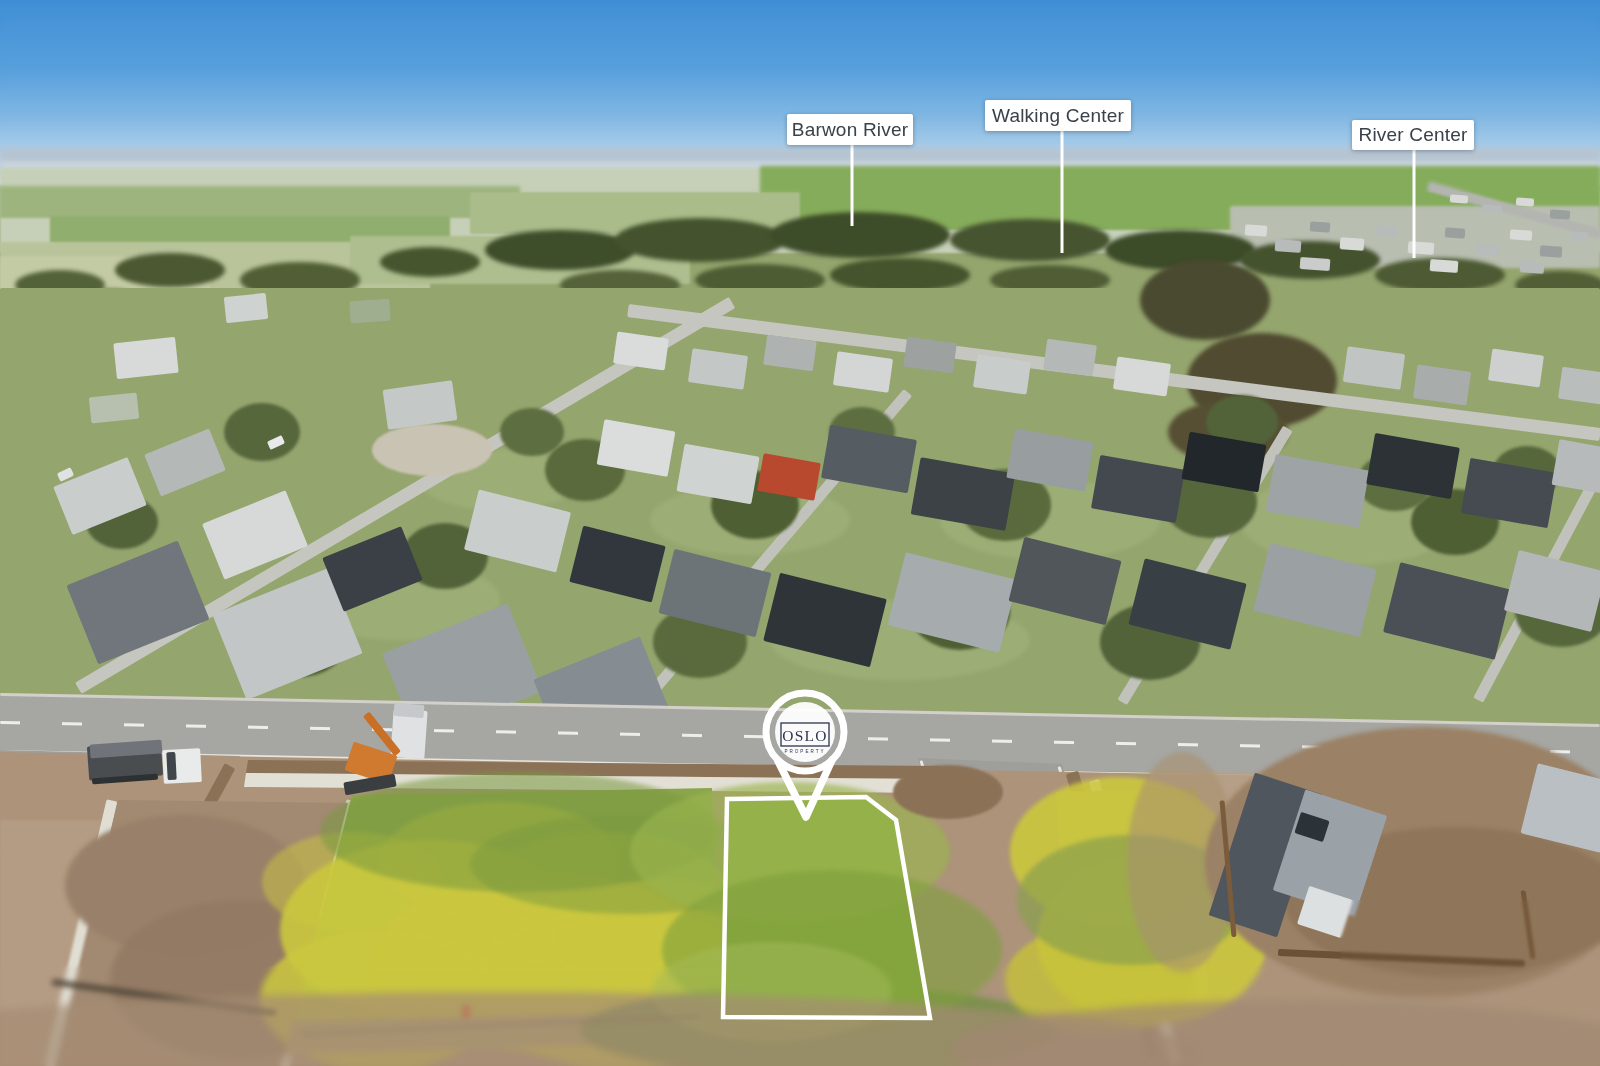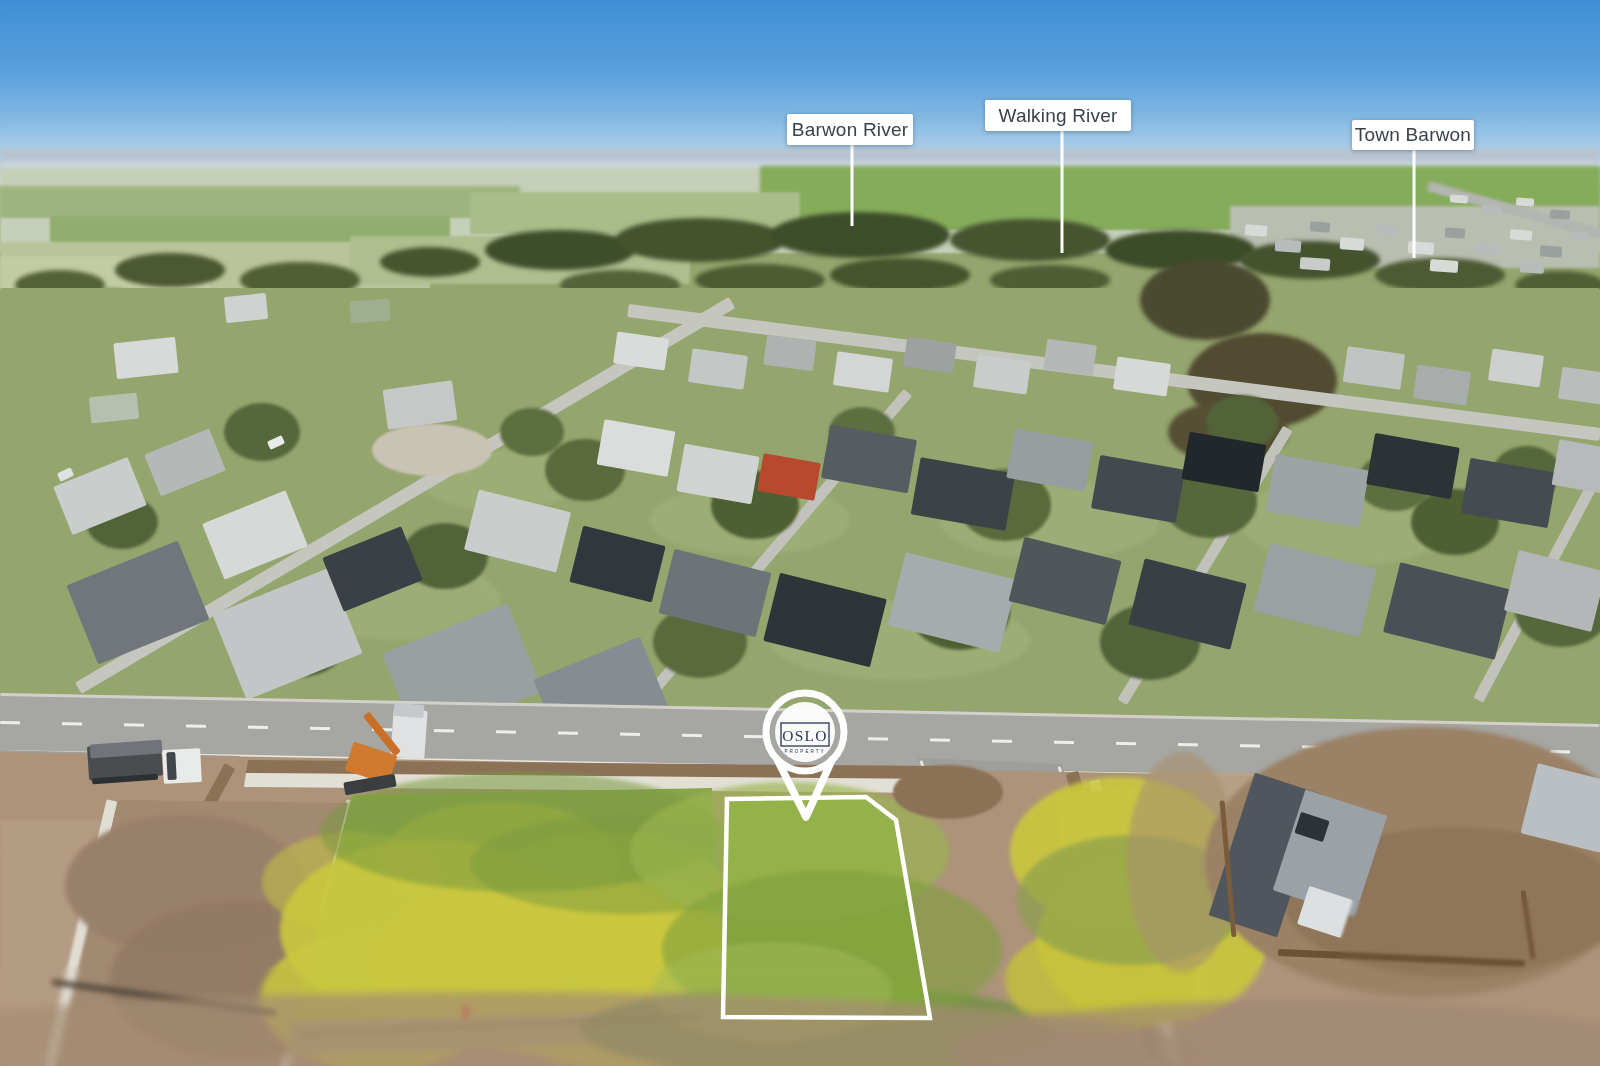--- a/index.html
+++ b/index.html
@@ -256,19 +256,19 @@
       <circle cx="805" cy="732" r="30" fill="#ffffff" fill-opacity="0.94"></circle>
       <rect x="781" y="723" width="48" height="23" fill="none" stroke="#2b3550" stroke-width="1.3"></rect>
       <text x="805" y="741" text-anchor="middle" fill="#2b3550" font-family="&quot;Liberation Serif&quot;,serif" font-size="15.5" letter-spacing="1.2">OSLO</text>
       <text x="805" y="753" text-anchor="middle" fill="#2b3550" font-family="&quot;Liberation Sans&quot;,sans-serif" font-size="4.6" letter-spacing="2">PROPERTY</text>
     </svg>
   <div id="labels">
       <div class="label" style="left: 787px; top: 114px; width: 126px; height: 31px;">
         <span>Barwon River</span>
       </div>
       <div class="label" style="left: 985px; top: 100px; width: 146px; height: 31px;">
-        <span>Walking River</span>
+        <span>Walking Center</span>
       </div>
       <div class="label" style="left: 1352px; top: 120px; width: 122px; height: 30px;">
-        <span>Town Barwon</span>
+        <span>River Center</span>
       </div>
     </div>
 </div>
 
 </body></html>

